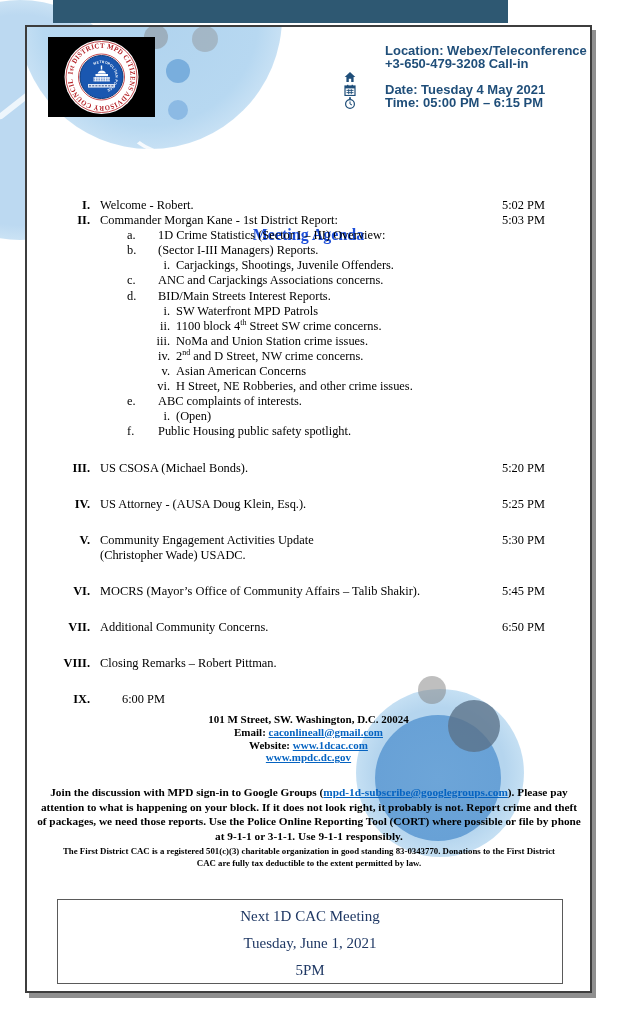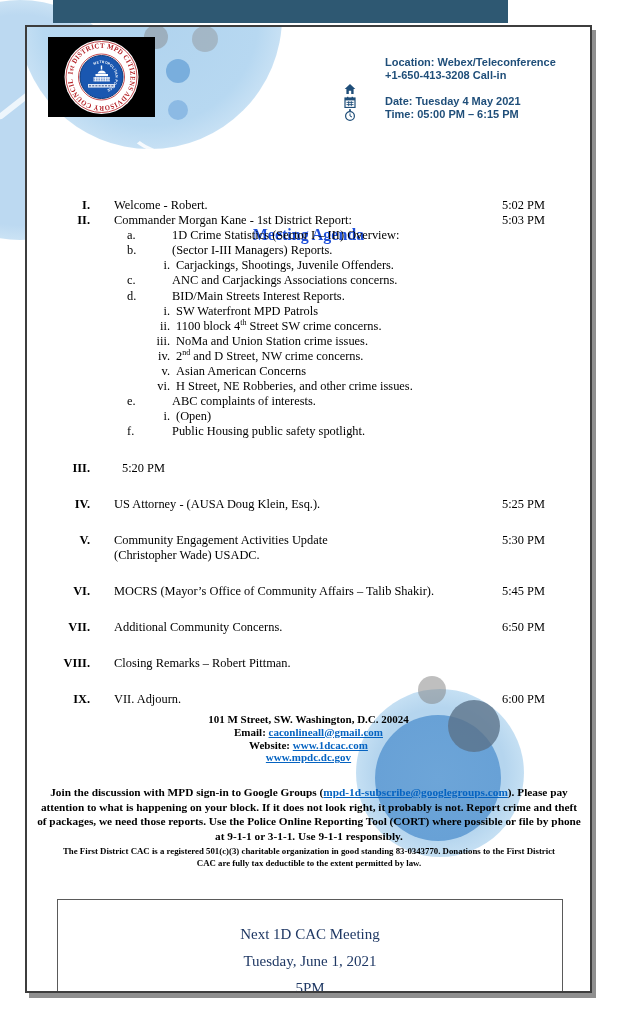--- a/index.html
+++ b/index.html
@@ -29,52 +29,52 @@
   .deco-blueD{left:141px;top:73px;width:20px;height:20px;background:#8cbae4;}
   .deco-big-br{left:329px;top:662px;width:168px;height:168px;
       background:radial-gradient(circle,#b5d5ee 0%,#b5d5ee 55%,#c4dff3 70%,#d2e7f6 75%,rgba(210,231,246,0) 78%);}
   .deco-med-br{left:348px;top:688px;width:126px;height:126px;
       background:radial-gradient(circle,#6da5d8 0%,#68a1d6 70%,#79afdd 78%,rgba(121,175,221,0) 82%);}
   .deco-slate{left:421px;top:673px;width:52px;height:52px;background:rgba(90,113,136,.78);}
   .deco-grayC{left:391px;top:649px;width:28px;height:28px;background:rgba(128,128,128,.5);}
   
   .logo{position:absolute;left:21px;top:10px;width:107px;height:80px;background:#000;}
   
-  .hinfo{position:absolute;left:317px;top:29px;font-family:"Liberation Sans",sans-serif;
-         font-size:11px;font-weight:bold;color:#1f4e79;line-height:13px;white-space:nowrap;}
+  .hinfo{position:absolute;left:317px;top:17px;font-family:"Liberation Sans",sans-serif;
+         font-size:13px;font-weight:bold;color:#1f4e79;line-height:13px;white-space:nowrap;}
   .hrow{display:flex;height:13px;align-items:center;}
   .hico{width:12px;height:12px;margin-right:0;display:inline-flex;}
   .htxt{margin-left:29px;}
   
   .title{position:absolute;left:0;top:155px;width:100%;text-align:center;
          font-size:16px;font-weight:bold;color:#1d4ed8;margin-top:44px;}
   
   .agenda{position:absolute;left:0;top:171px;width:518px;font-size:12.4px;line-height:15.1px;color:#000;}
   .arow{display:flex;}
   .arow.gap{margin-top:21px;}
   .arow .num{width:63px;text-align:right;font-weight:bold;flex:none;}
-  .arow .txt{margin-left:24px;flex:1;}
+  .arow .txt{margin-left:10px;flex:1;}
   .arow .time{width:75px;flex:none;text-align:right;}
   .arow.lvl1{margin-left:100px;width:418px;}
   .arow.lvl1 .marker{width:21px;flex:none;}
   .arow.lvl2{margin-left:113px;width:405px;}
   .arow.lvl2 .marker{width:30px;flex:none;text-align:right;}
   .arow.lvl2 .txt2{margin-left:6px;}
   .line2{display:block;}
   sup{font-size:8px;line-height:0;}
   
   .contact{position:absolute;left:0;top:686px;width:100%;text-align:center;font-size:11px;
            font-weight:bold;line-height:12.8px;color:#000;}
   a.doclink{color:#0563c1;text-decoration:underline;}
   .joinp{position:absolute;left:8px;top:758px;width:548px;text-align:center;font-size:11.3px;
          font-weight:bold;line-height:14.6px;color:#000;}
   .disclaimer{position:absolute;left:30px;top:818px;width:504px;text-align:center;font-size:8.8px;
          font-weight:bold;line-height:12.3px;color:#000;}
   .nextbox{position:absolute;left:30px;top:872px;width:504px;height:80px;border:1px solid #5a5a5a;
-         text-align:center;color:#1f3864;font-size:15px;line-height:27px;padding-top:21px;}
+         text-align:center;color:#1f3864;font-size:15px;line-height:27px;padding-top:3px;}
 </style>
 </head>
 <body>
 
 <div class="canvas">
   <div class="circle bg-blob"></div>
   <div class="bg-streak"></div>
   <div class="topbar"></div>
 
   <div class="page">
@@ -120,21 +120,21 @@
         </svg>
       </div>
 
       <div class="hinfo">
         <div class="hrow">
             <span class="hico"></span>
           <span class="htxt">Location: Webex/Teleconference</span>
           </div>
         <div class="hrow">
             <span class="hico"></span>
-          <span class="htxt">+1-650-413-3208 Call-in</span>
+          <span class="htxt">+3-650-479-3208 Call-in</span>
           </div>
         <div class="hrow">
           <span class="hico">
             <svg width="12" height="12" viewBox="0 0 12 12">
                 <path d="M6 1 L11.3 6 H9.6 V11 H7.2 V7.8 H4.8 V11 H2.4 V6 H0.7 Z" fill="#1f4e79"></path>
               </svg>
           </span>
             <span class="htxt"></span>
           </div>
         <div class="hrow">
@@ -225,20 +225,21 @@
           <div class="arow lvl2">
             <span class="marker">i.</span>
             <span class="txt txt2">(Open)</span>
           </div>
           <div class="arow lvl1">
             <span class="marker">f.</span>
             <span class="txt">Public Housing public safety spotlight.</span>
           </div>
           <div class="arow lvl0 gap">
             <span class="num">III.</span>
+            <span class="txt">US CSOSA (Michael Bonds).</span>
             <span class="time">5:20 PM</span>
           </div>
           <div class="arow lvl0 gap">
             <span class="num">IV.</span>
             <span class="txt">US Attorney - (AUSA Doug Klein, Esq.).</span>
             <span class="time">5:25 PM</span>
           </div>
           <div class="arow lvl0 gap">
             <span class="num">V.</span>
             <span class="txt">Community Engagement Activities Update<span class="line2">(Christopher Wade) USADC.</span></span>
@@ -254,21 +255,20 @@
             <span class="txt">Additional Community Concerns.</span>
             <span class="time">6:50 PM</span>
           </div>
           <div class="arow lvl0 gap">
             <span class="num">VIII.</span>
             <span class="txt">Closing Remarks – Robert Pittman.</span>
             <span class="time"></span>
           </div>
           <div class="arow lvl0 gap">
             <span class="num">IX.</span>
-            <span class="txt">VII.  Adjourn.</span>
             <span class="time">6:00 PM</span>
           </div>
         </div>
 
       <div class="contact">
         <div>101 M Street, SW.  Washington, D.C.  20024</div>
         <div><span>Email: </span><a class="doclink" href="#">caconlineall@gmail.com</a></div>
         <div><span>Website: </span><a class="doclink" href="#">www.1dcac.com</a></div>
         <div><a class="doclink" href="#">www.mpdc.dc.gov</a></div>
       </div>

